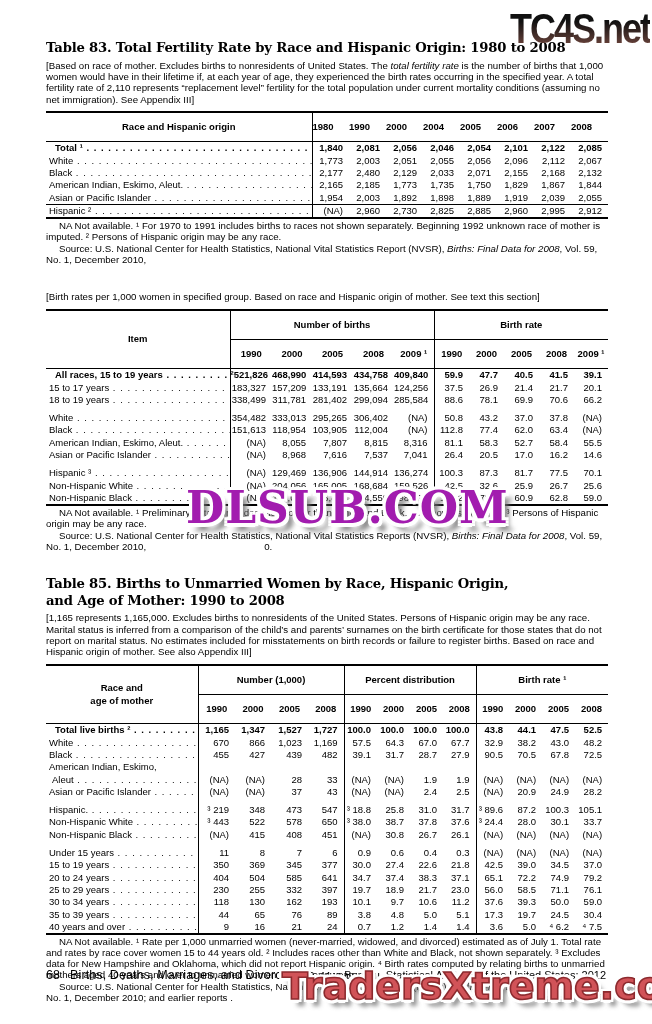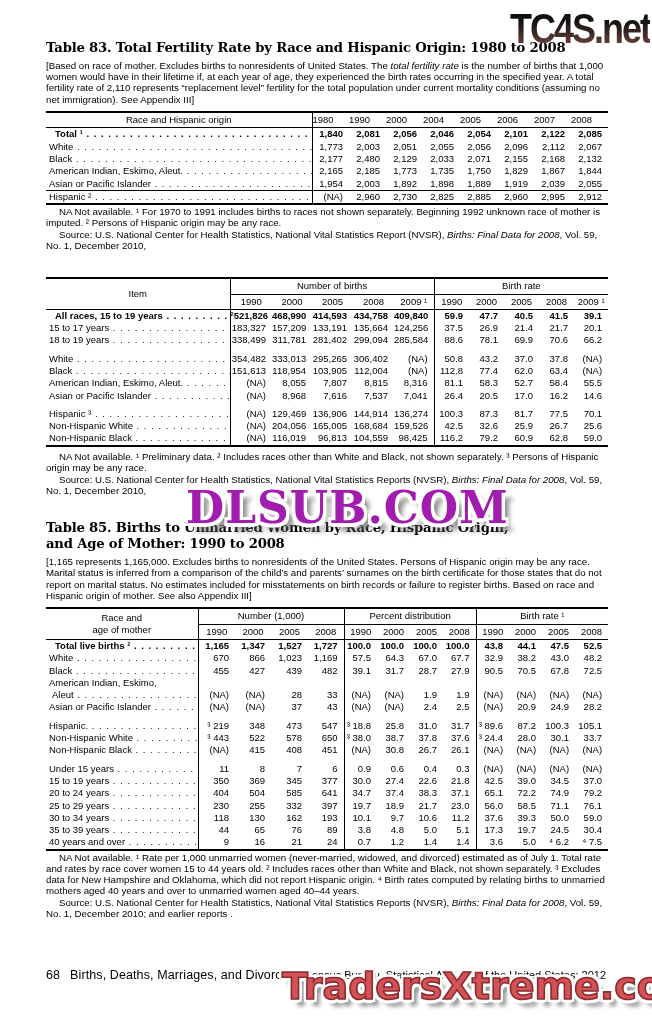--- a/index.html
+++ b/index.html
@@ -22,21 +22,21 @@
 
   
   .bnote{font-size:9.7px;line-height:11.4px;margin:0 0 6px 0;}
 
   
   table{
     border-collapse:collapse;table-layout:fixed;width:562px;
     border-top:2px solid #000;border-bottom:2px solid #000;
     font-size:9.5px;line-height:12.3px;
   }
-  th{font-weight:normal;padding:1px 0;}
+  th{font-weight:bold;padding:8px 0;}
   .stubhead{border-right:1px solid #000;text-align:center;border-bottom:1.5px solid #000;font-size:9.5px;}
   .grp{border-bottom:1px solid #000;text-align:center;}
   tr.yrs th{border-bottom:1.5px solid #000;text-align:center;}
   th.onerow{border-bottom:1.5px solid #000;text-align:left;}
   .gstart{border-left:1px solid #000;}
   td{vertical-align:bottom;padding:0;}
   td.stub{border-right:1px solid #000;padding-left:3px;}
   td.stub .sw{display:flex;align-items:flex-start;}
   td.stub .lb{white-space:nowrap;}
   td.stub .dots{flex:1;overflow:hidden;white-space:nowrap;letter-spacing:1px;}
@@ -223,20 +223,21 @@
             <td class="num">2,995</td>
             <td class="num">2,912</td>
           </tr>
         </tbody>
     </table>
     <p class="fn">NA Not available. ¹ For 1970 to 1991 includes births to races not shown separately. Beginning 1992 unknown race of mother is imputed. ² Persons of Hispanic origin may be any race.</p>
     <p class="fn"><span>Source: U.S. National Center for Health Statistics, National Vital Statistics Report (NVSR), </span><i>Births: Final Data for 2008</i><span>, Vol. 59, No. 1, December 2010,</span></p>
   </section>
 
   <section class="sec84">
+    <p class="bnote">[Birth rates per 1,000 women in specified group. Based on race and Hispanic origin of mother. See text this section]</p>
     <table>
       <colgroup>
         <col style="width:184px">
         <col style="width:42px">
           <col style="width:40px">
           <col style="width:41px">
           <col style="width:41px">
           <col style="width:40px">
         <col style="width:35px">
           <col style="width:35px">

